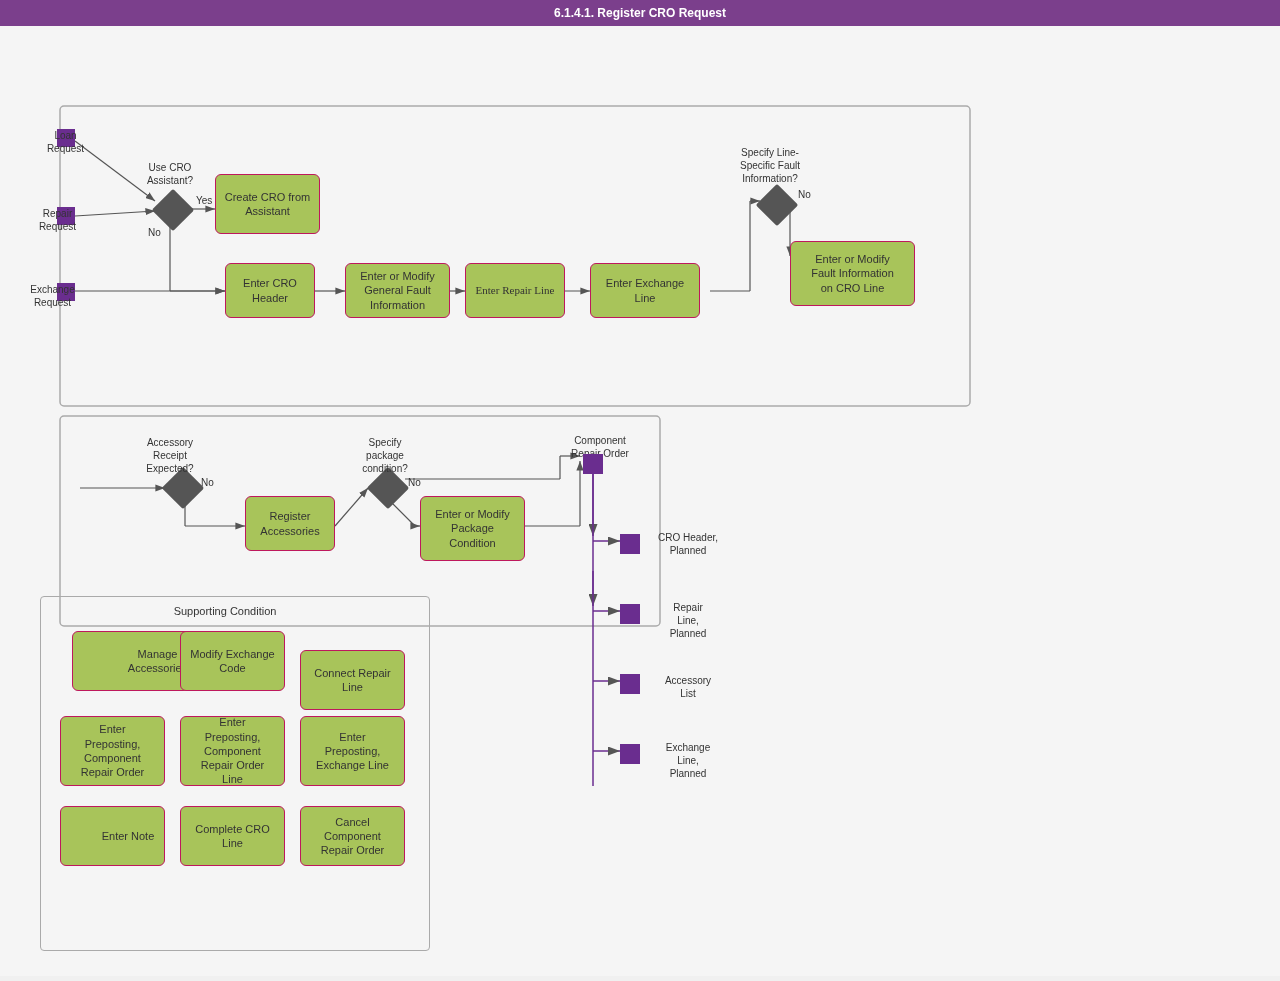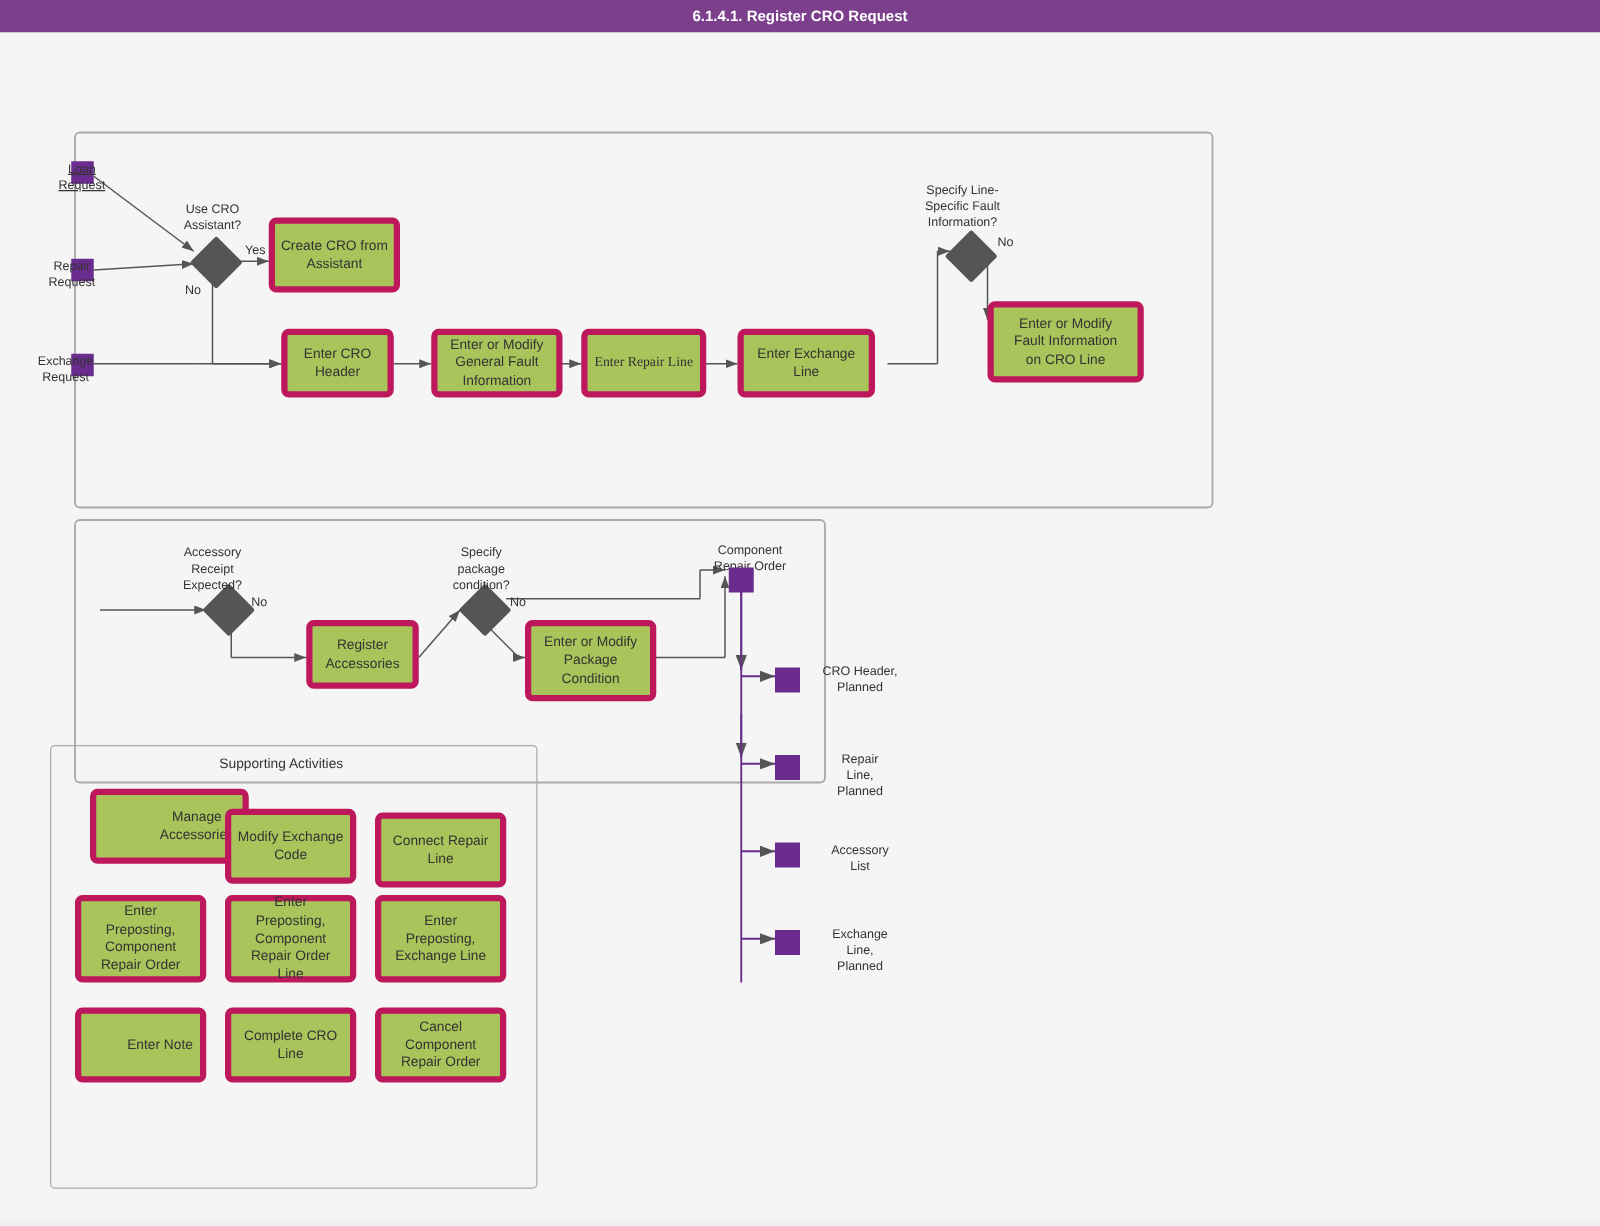--- a/index.html
+++ b/index.html
@@ -20,21 +20,21 @@
       font-weight: bold;
     }
     #canvas {
       position: relative;
       width: 1280px;
       height: 950px;
       background: #f5f5f5;
     }
     .green-box {
       background: #a8c45a;
-      border: 5px solid #be185d;
+      border: 1px solid #be185d;
       border-radius: 6px;
       color: #333;
       display: flex;
       align-items: center;
       justify-content: center;
       text-align: center;
       font-size: 11px;
       position: absolute;
       padding: 4px;
       line-height: 1.3;
@@ -143,21 +143,21 @@
 
     <line x1="593" y1="655" x2="620" y2="655" stroke="#6a2d8f" stroke-width="1.5" marker-end="url(#arrowhead)"></line>
 
     <line x1="593" y1="725" x2="620" y2="725" stroke="#6a2d8f" stroke-width="1.5" marker-end="url(#arrowhead)"></line>
 
     <line x1="593" y1="430" x2="593" y2="760" stroke="#6a2d8f" stroke-width="1.5"></line>
 
   </svg>
 
   <div class="purple-rect" style="left:57px;top:103px;width:18px;height:18px;"></div>
-  <div class="label" style="left:38px;top:103px;width:55px;text-decoration:underline;">Loan<br>Request</div>
+  <div class="label" style="left:38px;top:103px;width:55px;">Loan<br>Request</div>
 
   <div class="purple-rect" style="left:57px;top:181px;width:18px;height:18px;"></div>
   <div class="label" style="left:30px;top:181px;width:55px;">Repair<br>Request</div>
 
   <div class="purple-rect" style="left:57px;top:257px;width:18px;height:18px;"></div>
   <div class="label" style="left:20px;top:257px;width:65px;">Exchange<br>Request</div>
 
   <div class="diamond" style="left:158px;top:169px;"></div>
   <div class="label" style="left:130px;top:135px;width:80px;">Use CRO<br>Assistant?</div>
   <div class="label" style="left:196px;top:168px;">Yes</div>
@@ -201,25 +201,25 @@
   <div class="purple-rect" style="left:620px;top:578px;width:20px;height:20px;"></div>
   <div class="label" style="left:648px;top:575px;width:80px;">Repair<br>Line,<br>Planned</div>
 
   <div class="purple-rect" style="left:620px;top:648px;width:20px;height:20px;"></div>
   <div class="label" style="left:648px;top:648px;width:80px;">Accessory<br>List</div>
 
   <div class="purple-rect" style="left:620px;top:718px;width:20px;height:20px;"></div>
   <div class="label" style="left:648px;top:715px;width:80px;">Exchange<br>Line,<br>Planned</div>
 
   <div class="section-box" style="left:40px;top:570px;width:390px;height:355px;"></div>
-  <div class="label" style="left:145px;top:578px;width:160px;font-size:11px;">Supporting Activities</div>
+  <div class="label" style="left:145px;top:578px;width:160px;font-size:11px;">Supporting Condition</div>
 
   <div class="green-box" style="left:72px;top:605px;width:127px;height:60px;padding-left:48px;">Manage<br>Accessories</div>
 
-  <div class="green-box" style="left:180px;top:621px;width:105px;height:60px;">Modify Exchange<br>Code</div>
+  <div class="green-box" style="left:180px;top:605px;width:105px;height:60px;">Modify Exchange<br>Code</div>
 
   <div class="green-box" style="left:300px;top:624px;width:105px;height:60px;text-align:center;">Connect Repair<br>Line</div>
 
   <div class="green-box" style="left:60px;top:690px;width:105px;height:70px;">Enter<br>Preposting,<br>Component<br>Repair Order</div>
 
   <div class="green-box" style="left:180px;top:690px;width:105px;height:70px;">Enter<br>Preposting,<br>Component<br>Repair Order<br>Line</div>
 
   <div class="green-box" style="left:300px;top:690px;width:105px;height:70px;">Enter<br>Preposting,<br>Exchange Line</div>
 
   <div class="green-box" style="left:60px;top:780px;width:105px;height:60px;padding-left:35px;">Enter Note</div>

